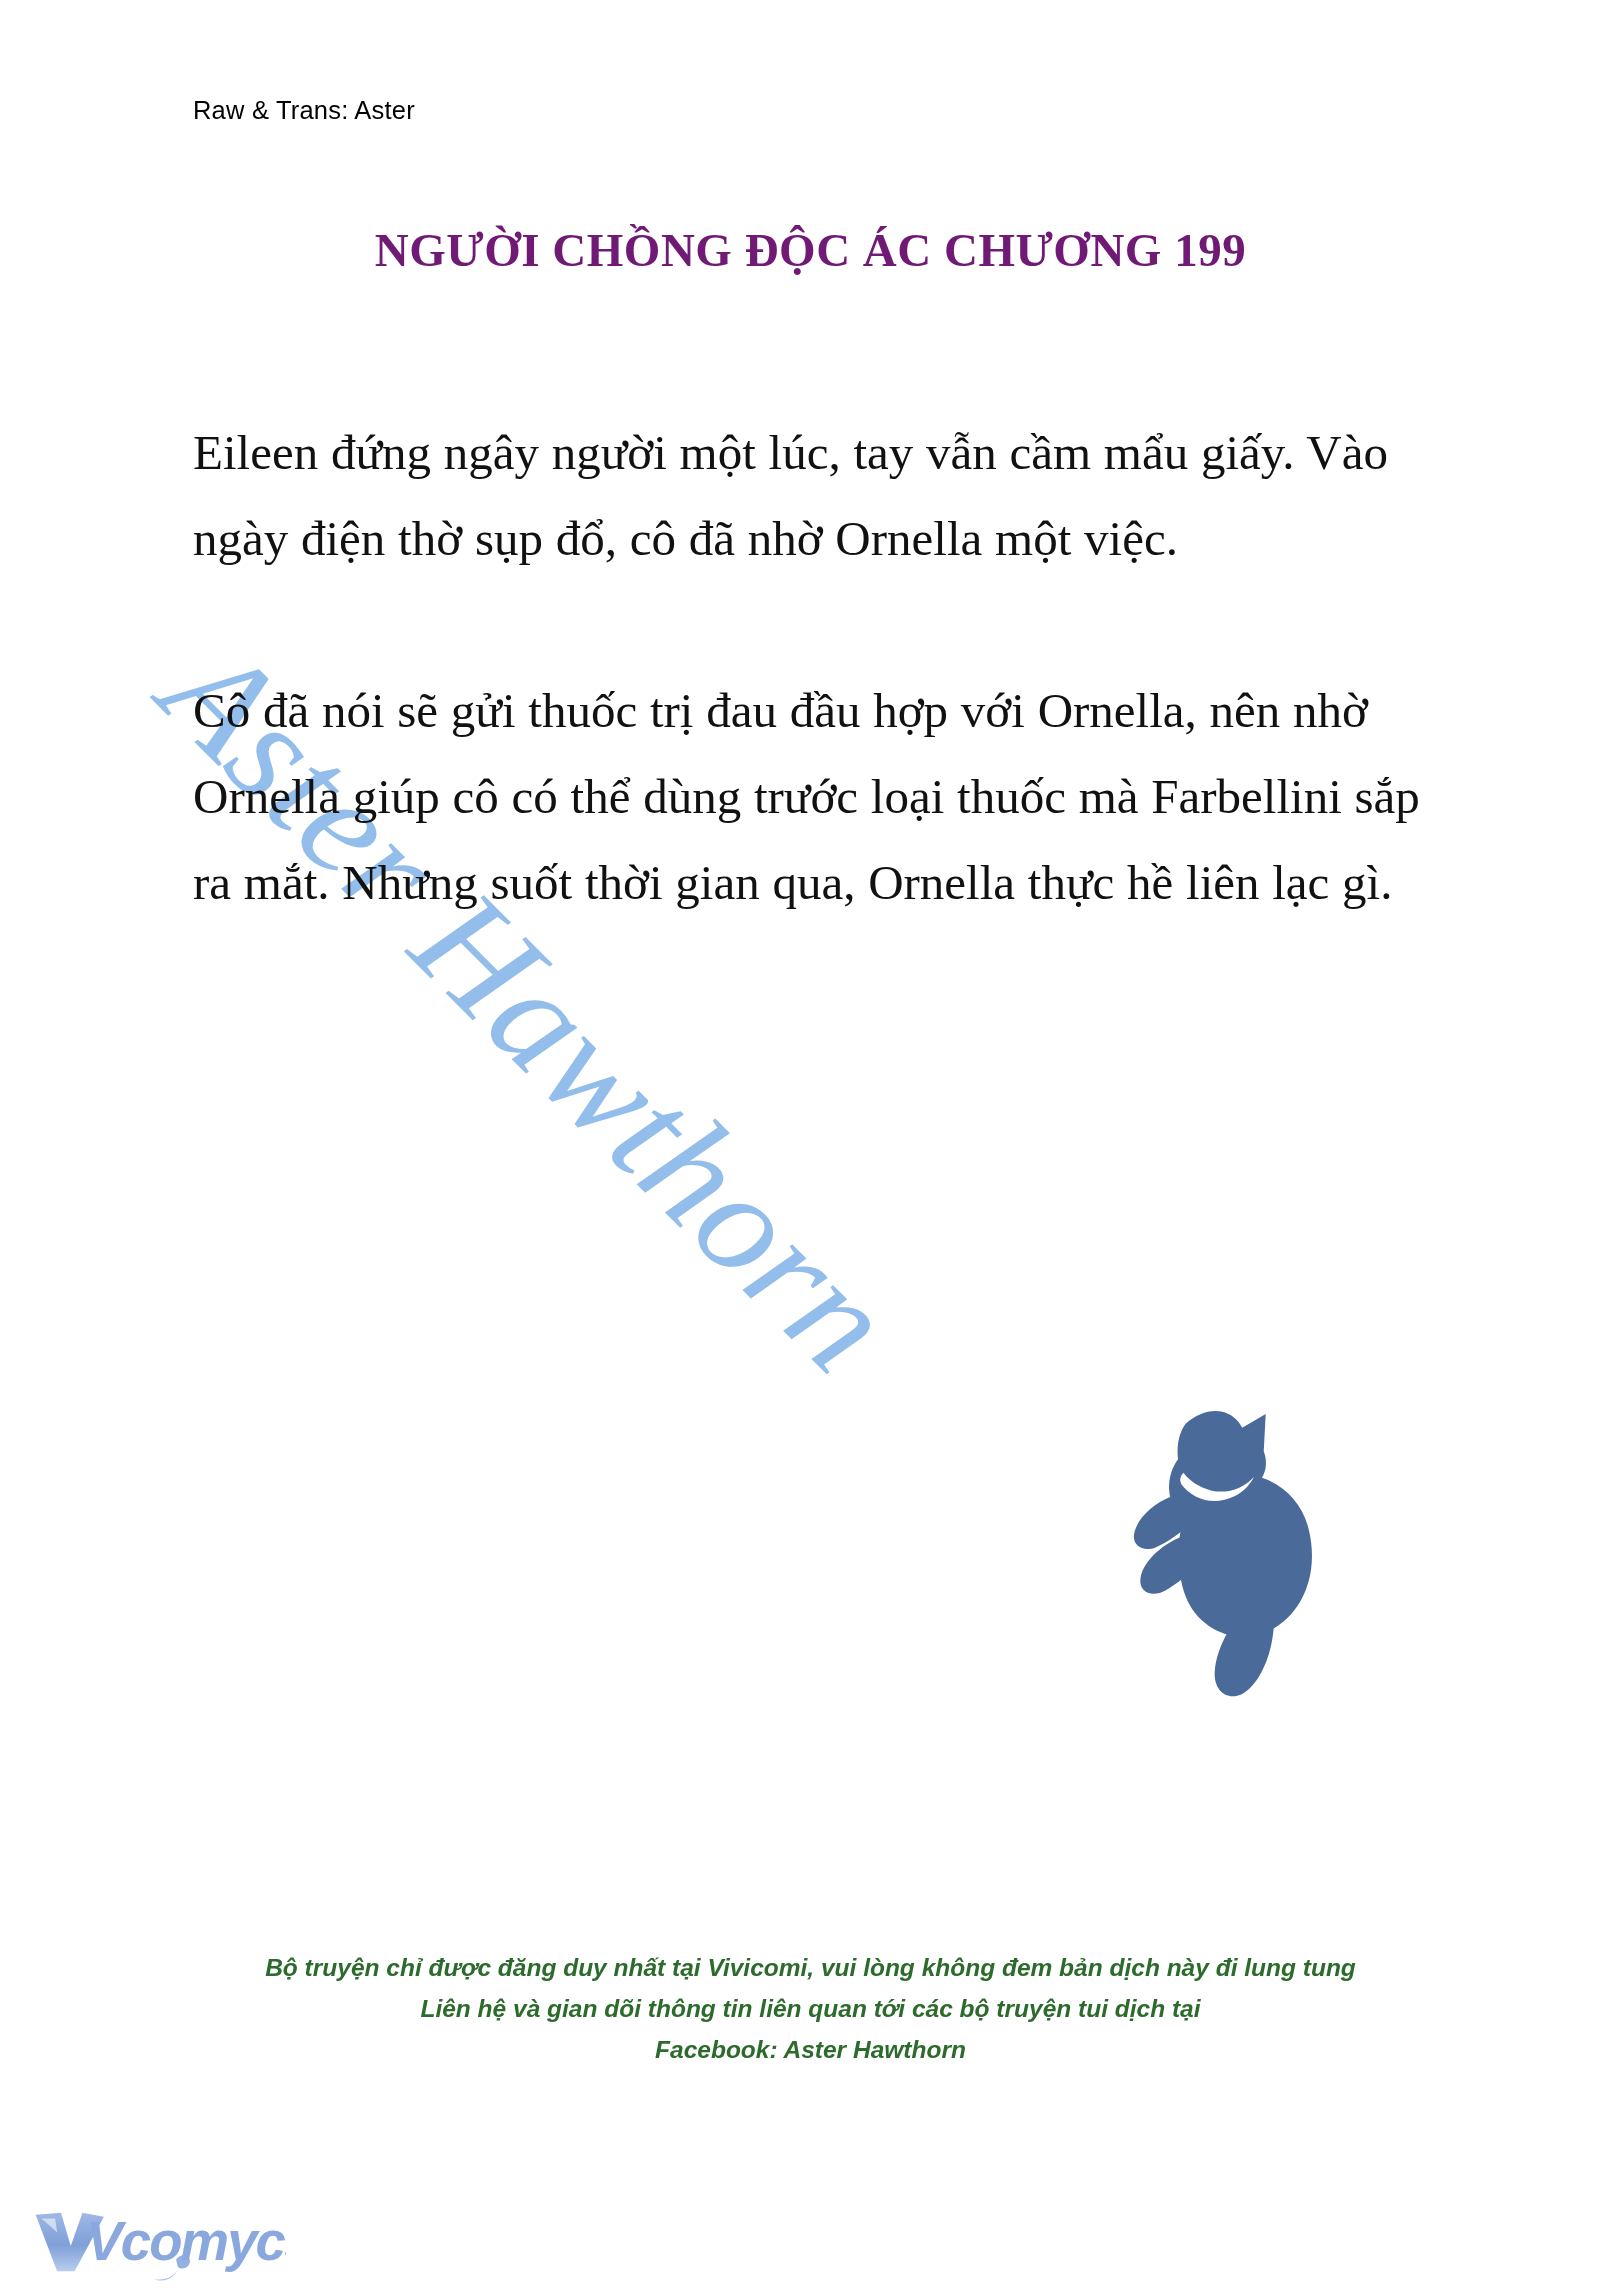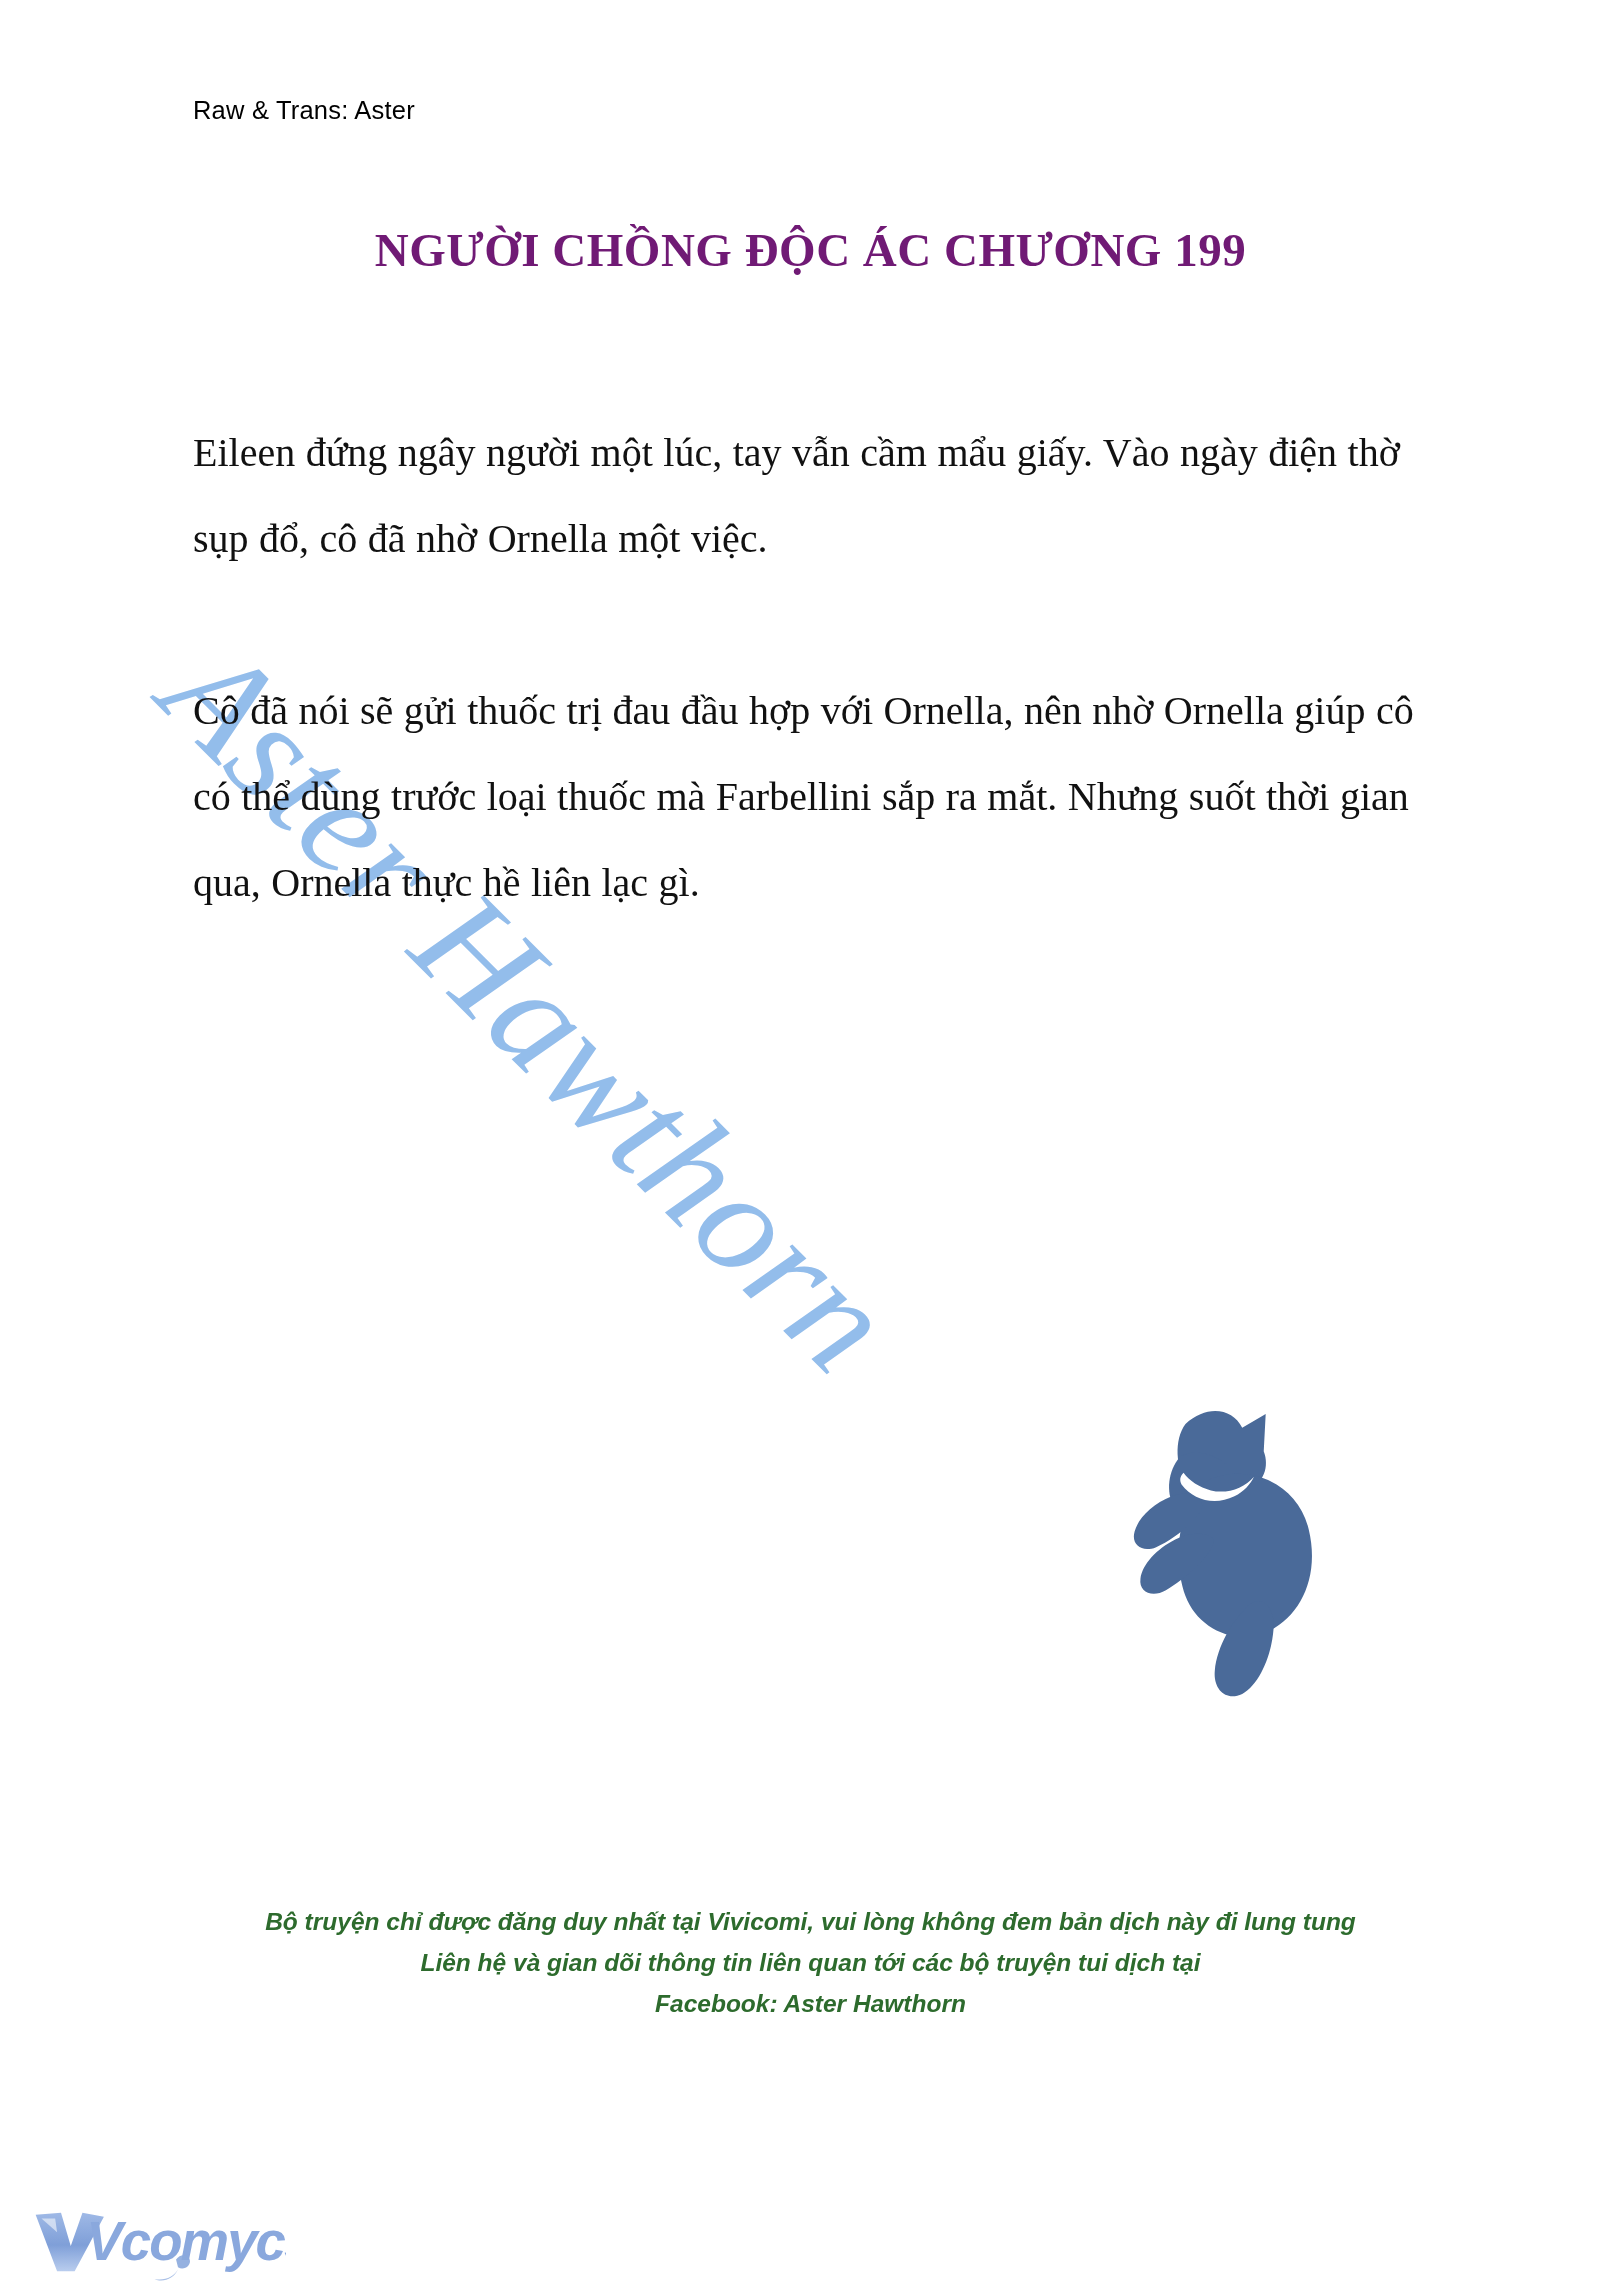--- a/index.html
+++ b/index.html
@@ -80,33 +80,33 @@
   
   #body-text {
     position: absolute;
     left: 193px;
     top: 410px;
     width: 1240px;
     z-index: 4;
   }
   .para {
     font-family: "Liberation Serif", "DejaVu Serif", serif;
-    font-size: 40px;
+    font-size: 49px;
     line-height: 86px;
     color: #111111;
     margin: 0 0 86px 0;
     text-align: left;
     word-spacing: 0.5px;
   }
 
   
   #footer-note {
     position: absolute;
     left: 0;
-    top: 1901px;
+    top: 1947px;
     width: 1621px;
     text-align: center;
     z-index: 5;
   }
   .footer-line {
     font-family: "Liberation Sans", "DejaVu Sans", sans-serif;
     font-style: italic;
     font-weight: bold;
     font-size: 24.5px;
     color: #2d6b2d;

